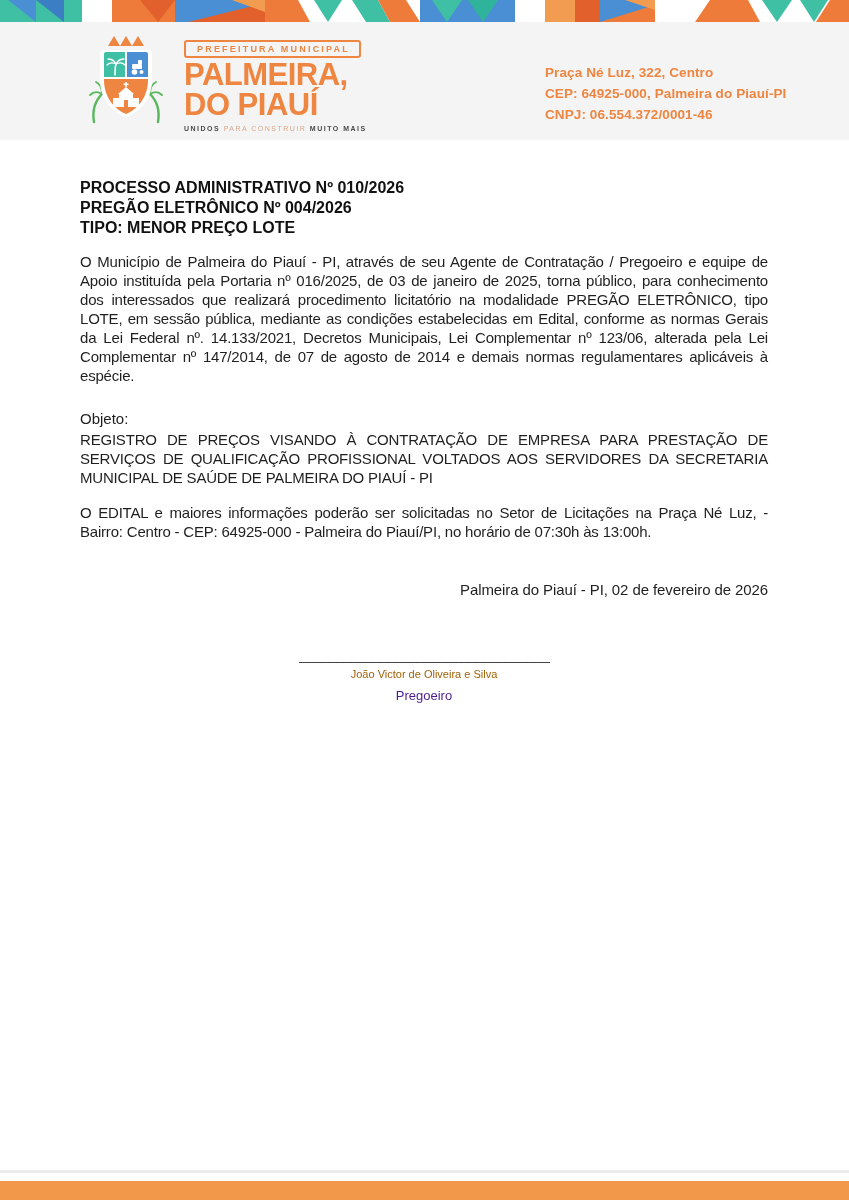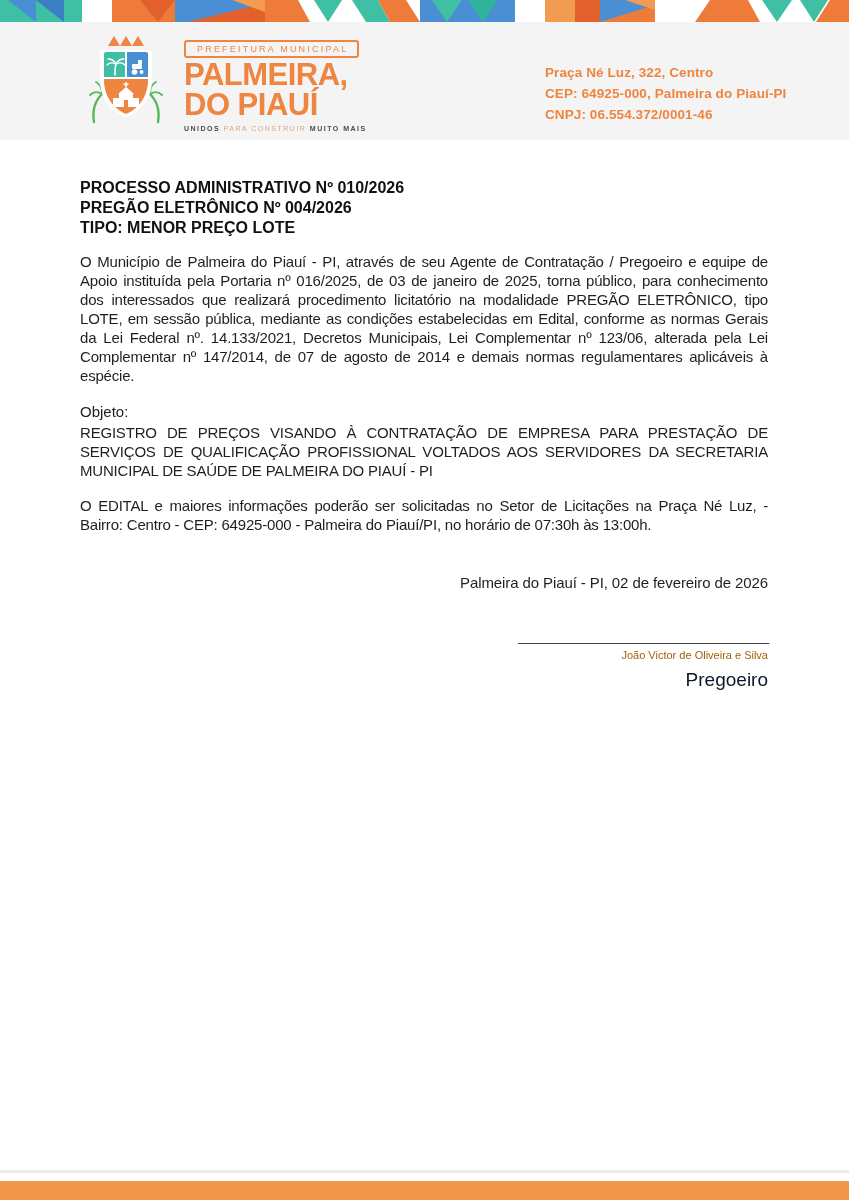--- a/index.html
+++ b/index.html
@@ -22,21 +22,21 @@
     width: 849px; height: 118px;
     background: #f4f4f4;
   }
   .crest { position: absolute; left: 76px; top: 10px; width: 100px; height: 104px; }
   .logo-text { position: absolute; left: 184px; top: 16px; }
   .badge {
     display: inline-block;
     border: 2px solid #ee8540;
     border-radius: 3px;
     color: #ee8540;
-    font-size: 9px; font-weight: normal;
+    font-size: 9px; font-weight: bold;
     letter-spacing: 2.2px;
     padding: 2px 9px 2px 11px;
     white-space: nowrap;
   }
   .city-name {
     margin-top: 4px;
     color: #ee8540;
     font-size: 31px; font-weight: 800;
     line-height: 26px; letter-spacing: -0.5px;
     white-space: nowrap;
@@ -65,32 +65,32 @@
     color: #111111;
   }
   .para {
     margin: 16px 0 0 0;
     font-size: 15px; line-height: 19px;
     letter-spacing: -0.2px;
     text-align: justify;
     color: #1f1f1f;
   }
   .para.first { margin-top: 14px; }
-  .objeto-label { margin-top: 16px; font-size: 15px; line-height: 21.5px; }
+  .objeto-label { margin-top: 23px; font-size: 15px; line-height: 21.5px; }
   .objeto-text { margin-top: 0; }
   .date-line {
     margin-top: 40px;
     text-align: right;
     font-size: 15px; letter-spacing: -0.1px;
     color: #1f1f1f;
   }
-  .signature { margin-top: 36px; text-align: right; }
+  .signature { margin-top: 48px; text-align: center; }
   .sig-rule { font-size: 15px; color: #3a3a3a; letter-spacing: -1px; }
   .sig-name { margin-top: 5px; font-size: 11px; color: #a16207; }
-  .sig-role { margin-top: 8px; font-size: 19px; color: #0f172a; }
+  .sig-role { margin-top: 8px; font-size: 13px; color: #4c1d95; }
 
   
   .footer-hairline {
     position: absolute; left: 0; right: 0; bottom: 27px;
     height: 3px; background: #ececec;
   }
   .footer-bar {
     position: absolute; left: 0; right: 0; bottom: 0;
     height: 19px; background: #f2984a;
   }

